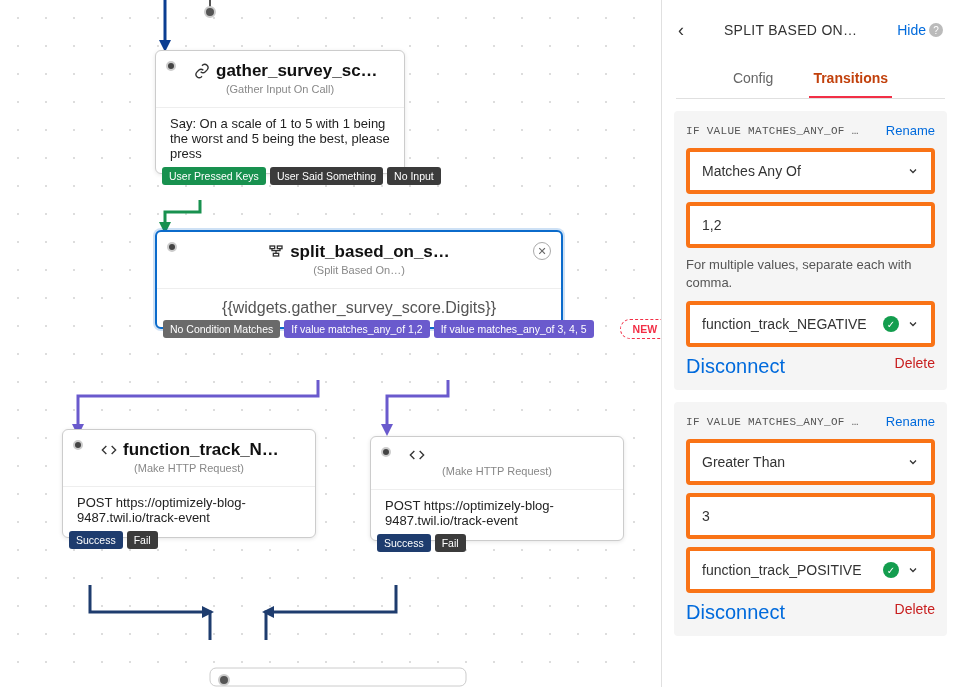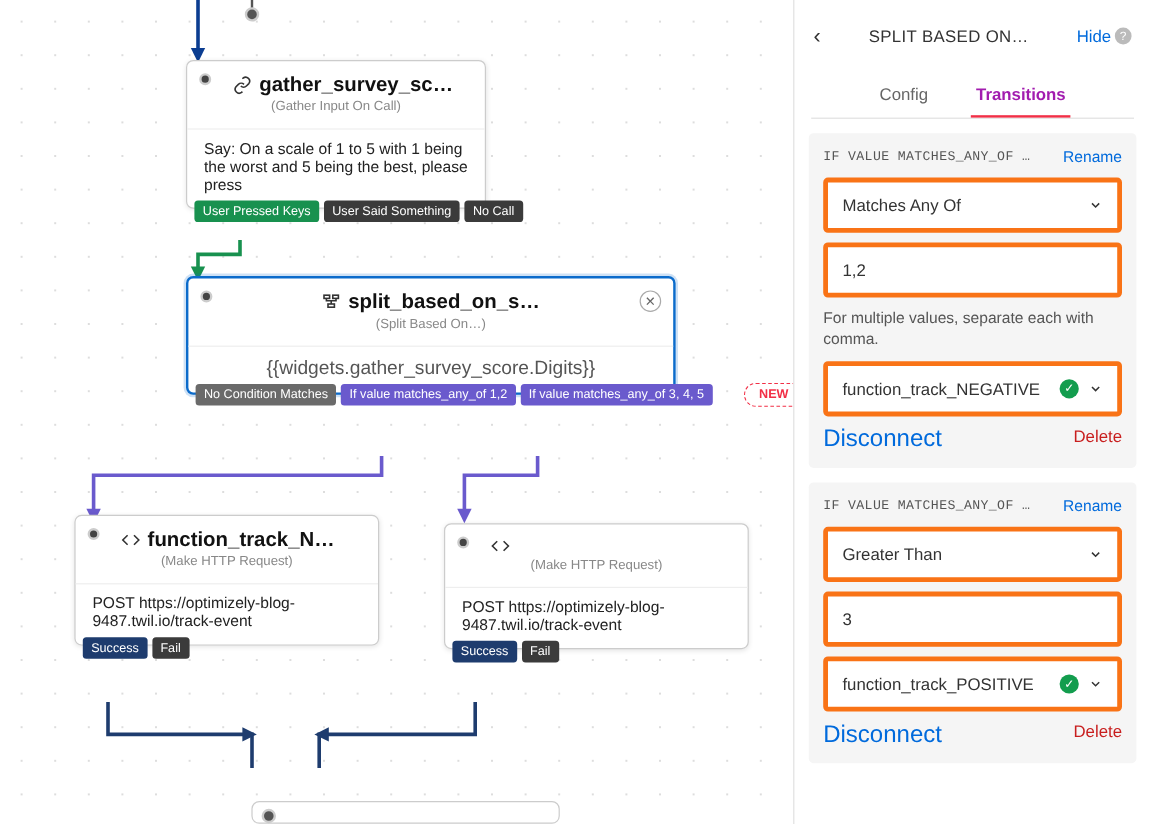--- a/index.html
+++ b/index.html
@@ -153,21 +153,21 @@
   border-bottom: 1px solid #e0e0e0;
   margin: 0 14px 4px;
 }
 .tab {
   padding: 10px 4px;
   font-size: 14px;
   color: #666;
   cursor: pointer;
   border-bottom: 2px solid transparent;
 }
-.tab.active { color: #a21caf; font-weight: 600; border-bottom-color: #f22f46; }
+.tab.active { color: #c2410c; font-weight: 600; border-bottom-color: #f22f46; }
 .section {
   background: #f5f5f5;
   margin: 12px;
   border-radius: 4px;
   padding: 12px;
 }
 .section-header {
   display: flex;
   justify-content: space-between;
   align-items: center;
@@ -245,21 +245,21 @@
             <path d="M14 11a5 5 0 0 0-7 0l-3 3a5 5 0 0 0 7 7l1-1"></path>
           </svg>
         <span>gather_survey_sc…</span>
       </div>
       <div class="widget-subtitle">(Gather Input On Call)</div>
     </div>
     <div class="widget-body">Say: On a scale of 1 to 5 with 1 being the worst and 5 being the best, please press</div>
     <div class="outputs">
       <span class="chip chip-green">User Pressed Keys</span>
       <span class="chip chip-dark">User Said Something</span>
-      <span class="chip chip-dark">No Call</span>
+      <span class="chip chip-dark">No Input</span>
     </div>
   </div>
 
   <div class="widget selected" style="left:155px; top:230px; width:408px;">
     <div class="widget-header">
       <span class="input-dot"></span>
       <div class="widget-title" style="justify-content:center; padding-left:0;">
         <svg class="icon" width="16" height="16" viewBox="0 0 24 24" fill="none" stroke="#333" stroke-width="2">
             <rect x="3" y="3" width="7" height="4"></rect>
             <rect x="14" y="3" width="7" height="4"></rect>

